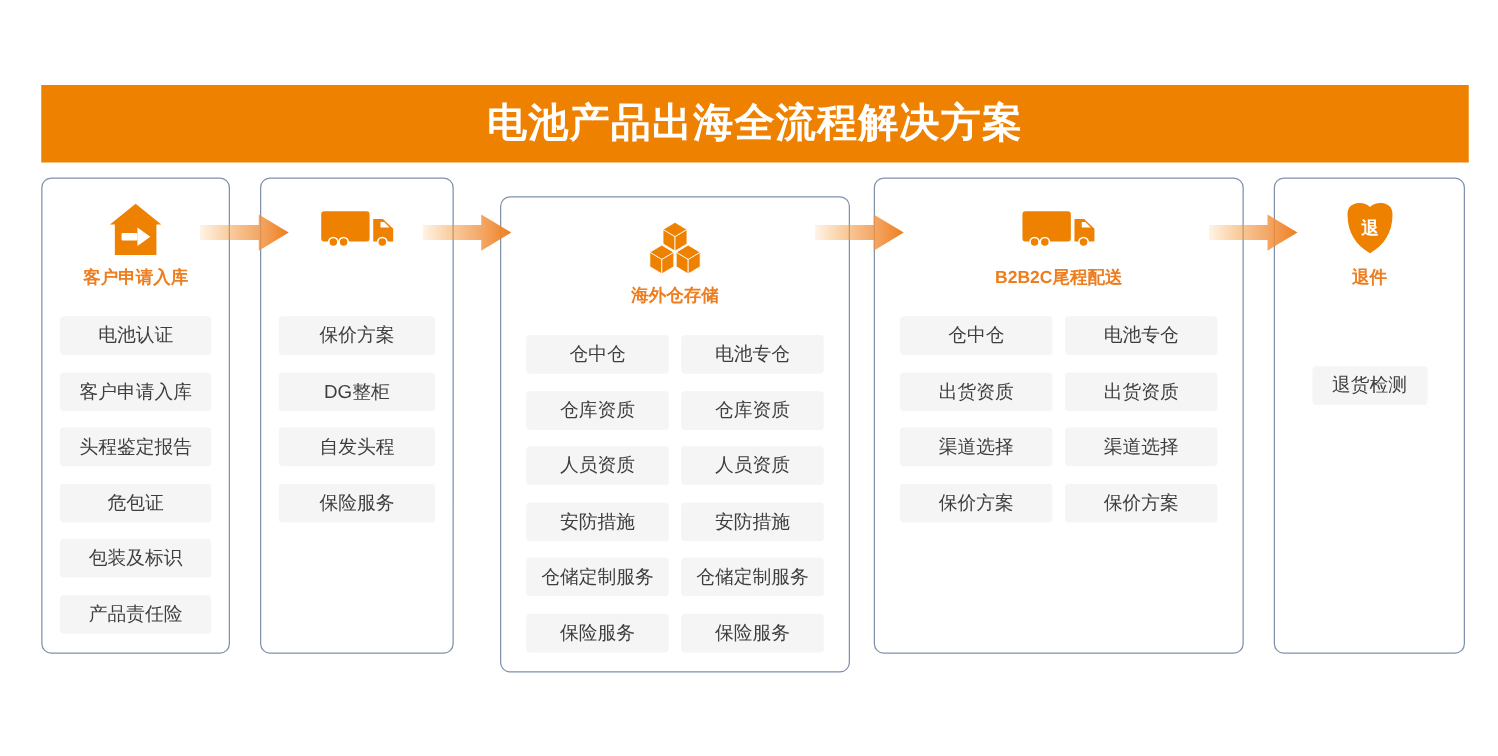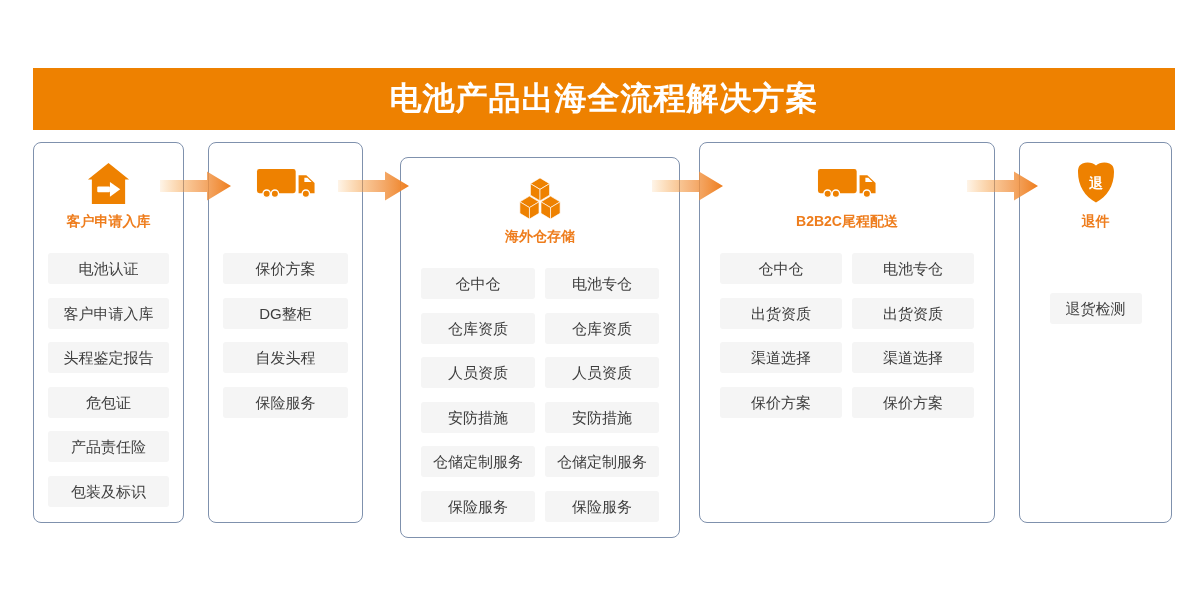--- a/index.html
+++ b/index.html
@@ -88,22 +88,22 @@
               <path d="M24.5,21.5 L35,29 L24.5,36.5 Z"></path>
             </g>
           </svg>
         </div>
         <div class="card-title">客户申请入库</div>
         <div class="card-items single">
           <div class="chip">电池认证</div>
           <div class="chip">客户申请入库</div>
           <div class="chip">头程鉴定报告</div>
           <div class="chip">危包证</div>
+          <div class="chip">包装及标识</div>
           <div class="chip">产品责任险</div>
-          <div class="chip">包装及标识</div>
         </div>
       </div>
       <div class="card" style="left: 208px; width: 155px;">
         <div class="card-icon">
           <svg viewBox="0 0 62 36" width="60" height="35">
             <rect x="1" y="3" width="40" height="25" rx="2.5" fill="currentColor"></rect>
             <path d="M44,28 V9.5 h8 l8.5,8 V28 Z" fill="currentColor"></path>
             <path d="M50,12 h3 l4.5,4.5 h-7.5 Z" fill="#ffffff"></path>
             <g fill="currentColor" stroke="#ffffff" stroke-width="1.4">
               <circle cx="11" cy="28.5" r="3.8"></circle>

